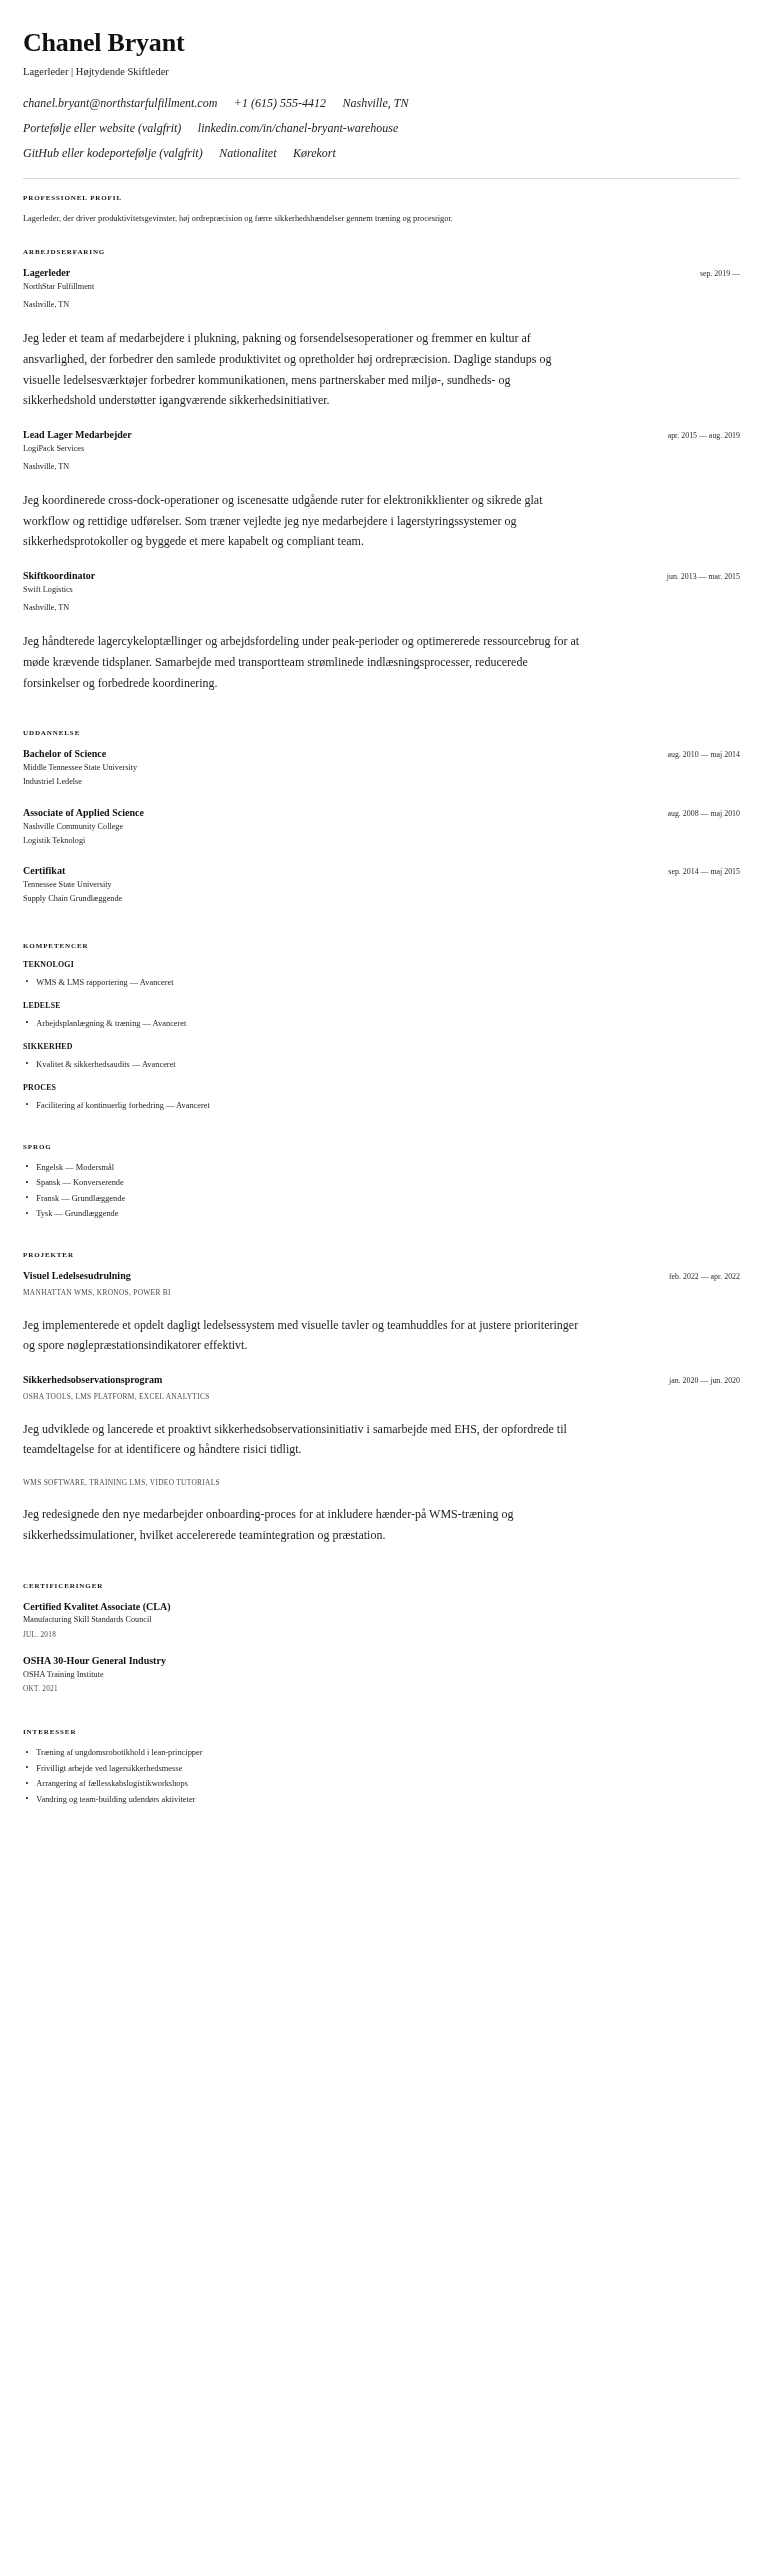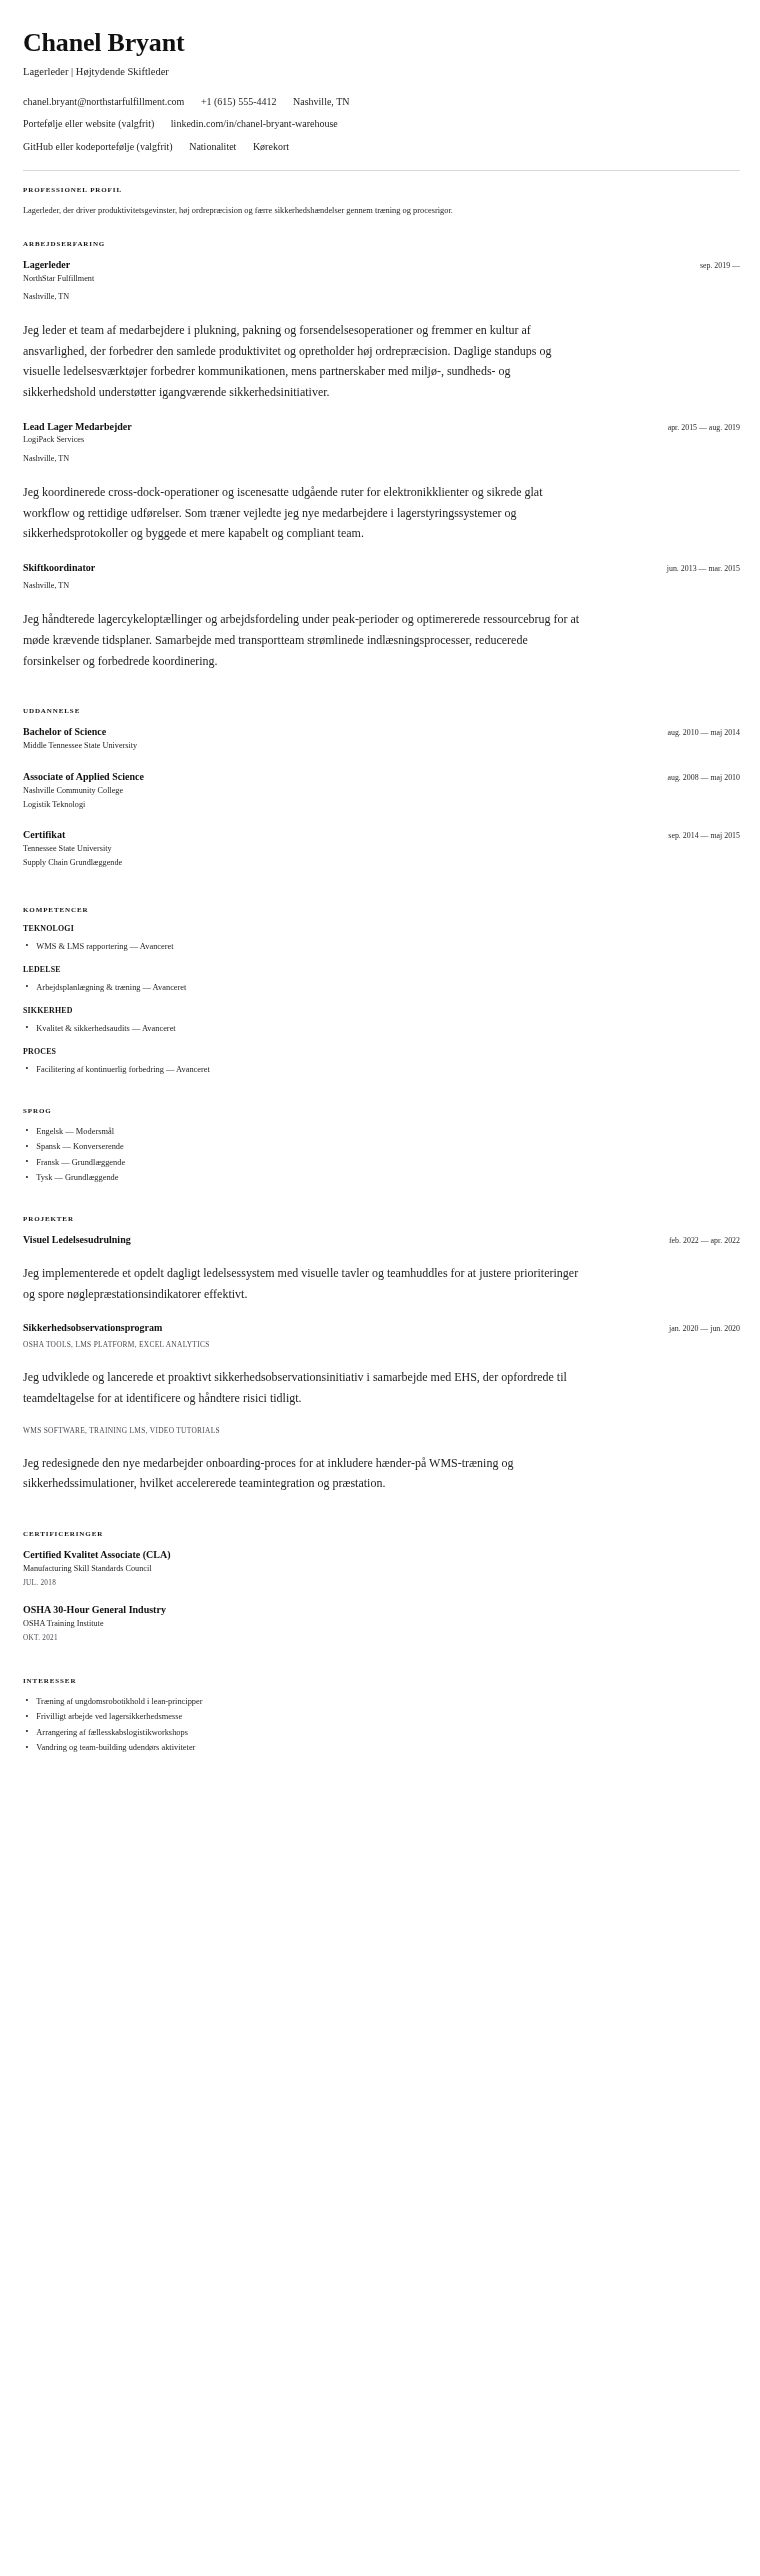--- a/index.html
+++ b/index.html
@@ -27,26 +27,27 @@
     color: #111111;
   }
   .headline {
     font-size: 10.5px;
     font-weight: 400;
     line-height: 1.3;
     margin: 0 0 16.5px 0;
     color: #1d1d1d;
   }
   .contact-row {
-    font-size: 10px;
+    font-size: 12px;
     line-height: 1.35;
     color: #1d1d1d;
     margin-bottom: 9px;
     display: flex;
     flex-wrap: wrap;
+    font-style: italic;
   }
   .contact-row:last-of-type { margin-bottom: 0; }
   .contact-item { margin-right: 16.5px; white-space: nowrap; }
   .contact-item:last-child { margin-right: 0; }
 
   .rule {
     border: 0;
     border-top: 0.6px solid #d9d9d9;
     margin: 16.5px 0 15px 0;
     width: 717px;
@@ -222,36 +223,38 @@
       <div class="entry-sub">LogiPack Services</div>
       <div class="entry-meta">Nashville, TN</div>
       <p class="entry-desc">Jeg koordinerede cross-dock-operationer og iscenesatte udgående ruter for elektronikklienter og sikrede glat workflow og rettidige udførelser. Som træner vejledte jeg nye medarbejdere i lagerstyringssystemer og sikkerhedsprotokoller og byggede et mere kapabelt og compliant team.</p>
     </div>
 
     <div class="entry-block">
       <div class="entry-head">
         <div class="entry-title">Skiftkoordinator</div>
         <div class="entry-date">jun. 2013 — mar. 2015</div>
       </div>
+      <div class="entry-sub">Swift Logistics</div>
       <div class="entry-meta">Nashville, TN</div>
       <p class="entry-desc">Jeg håndterede lagercykeloptællinger og arbejdsfordeling under peak-perioder og optimererede ressourcebrug for at møde krævende tidsplaner. Samarbejde med transportteam strømlinede indlæsningsprocesser, reducerede forsinkelser og forbedrede koordinering.</p>
     </div>
   </section>
 
   <div class="section-gap"></div>
 
   <section class="section">
     <h2 class="section-title">UDDANNELSE</h2>
 
     <div class="entry-block">
       <div class="entry-head">
         <div class="entry-title">Bachelor of Science</div>
         <div class="entry-date">aug. 2010 — maj 2014</div>
       </div>
       <div class="entry-sub">Middle Tennessee State University</div>
+      <div class="entry-sub">Industriel Ledelse</div>
     </div>
 
     <div class="entry-block">
       <div class="entry-head">
         <div class="entry-title">Associate of Applied Science</div>
         <div class="entry-date">aug. 2008 — maj 2010</div>
       </div>
       <div class="entry-sub">Nashville Community College</div>
       <div class="entry-sub">Logistik Teknologi</div>
     </div>
@@ -315,20 +318,21 @@
   <div class="section-gap"></div>
 
   <section class="section">
     <h2 class="section-title">PROJEKTER</h2>
 
     <div class="entry-block">
       <div class="entry-head">
         <div class="entry-title">Visuel Ledelsesudrulning</div>
         <div class="entry-date">feb. 2022 — apr. 2022</div>
       </div>
+      <div class="project-stack">MANHATTAN WMS, KRONOS, POWER BI</div>
       <p class="entry-desc">Jeg implementerede et opdelt dagligt ledelsessystem med visuelle tavler og teamhuddles for at justere prioriteringer og spore nøglepræstationsindikatorer effektivt.</p>
     </div>
 
     <div class="entry-block">
       <div class="entry-head">
         <div class="entry-title">Sikkerhedsobservationsprogram</div>
         <div class="entry-date">jan. 2020 — jun. 2020</div>
       </div>
       <div class="project-stack">OSHA TOOLS, LMS PLATFORM, EXCEL ANALYTICS</div>
       <p class="entry-desc">Jeg udviklede og lancerede et proaktivt sikkerhedsobservationsinitiativ i samarbejde med EHS, der opfordrede til teamdeltagelse for at identificere og håndtere risici tidligt.</p>

